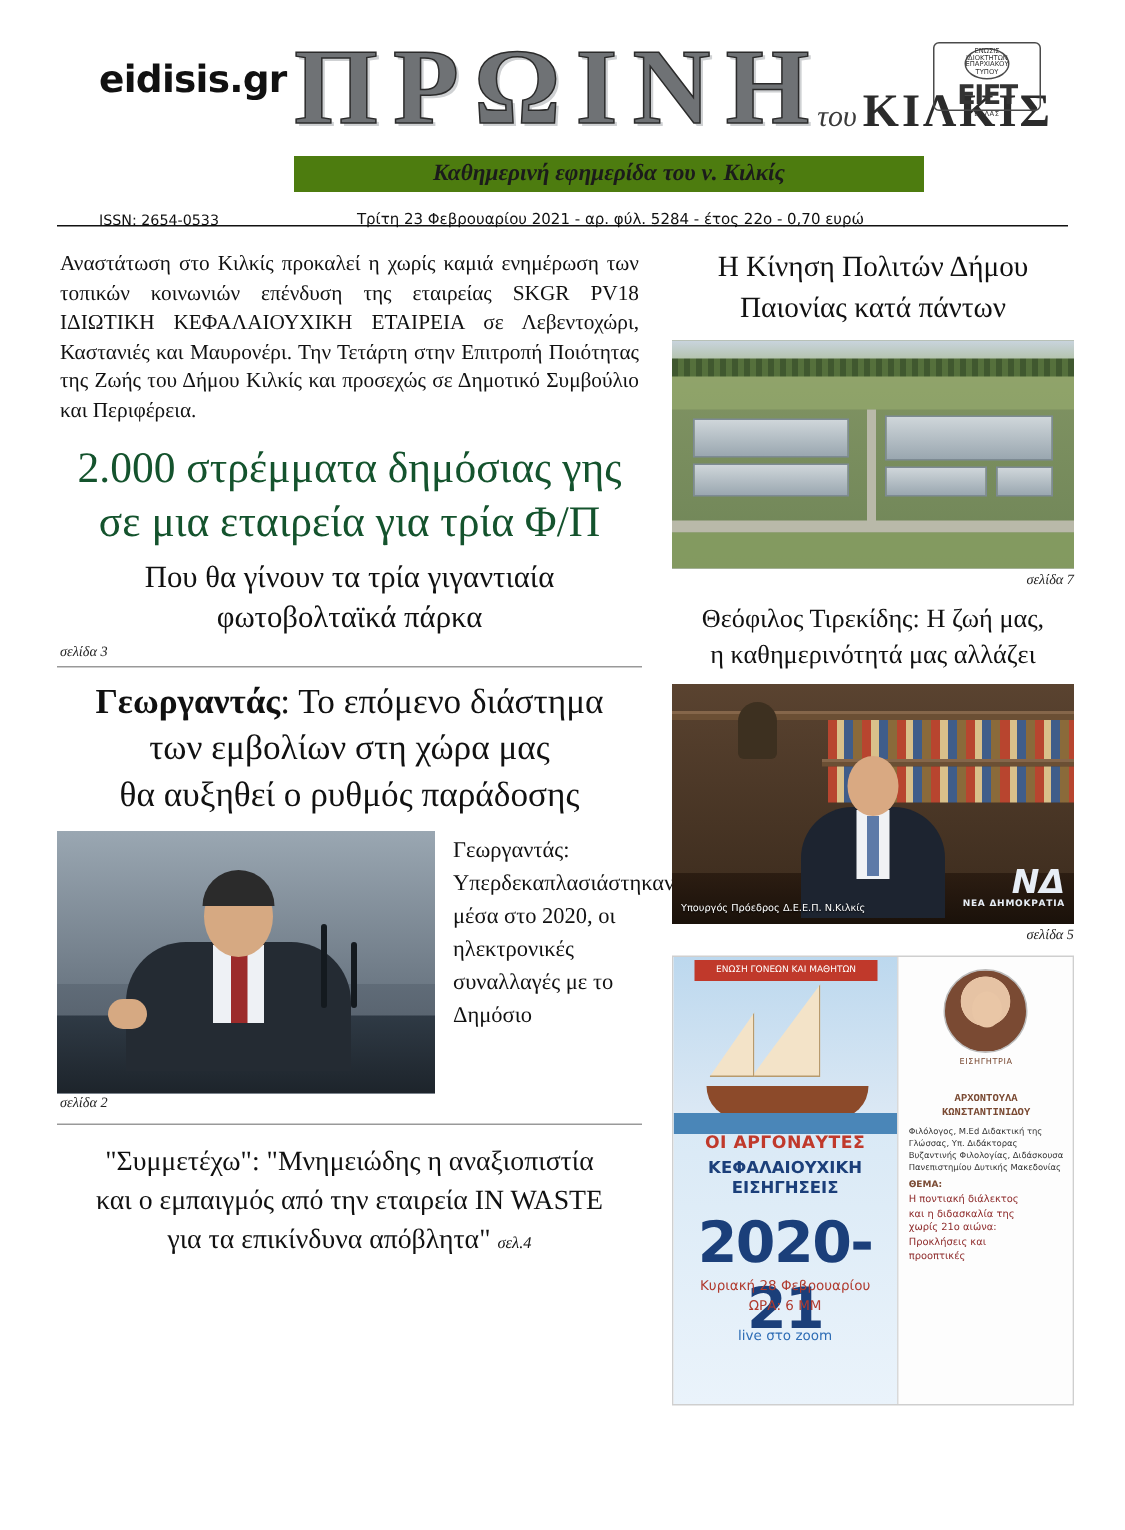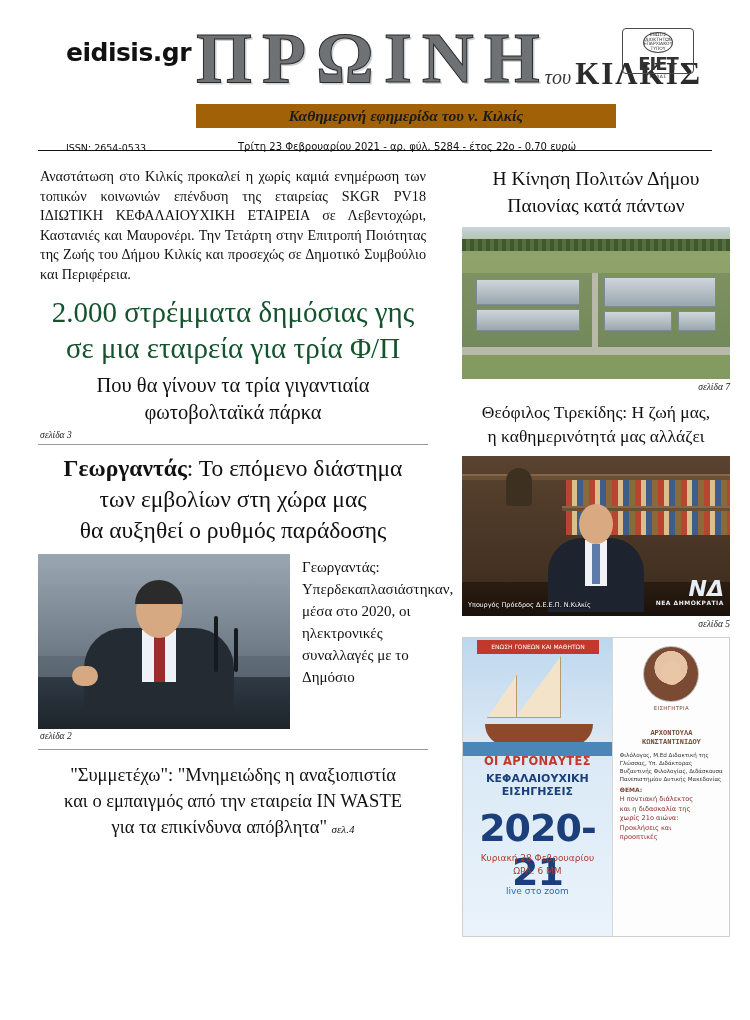--- a/index.html
+++ b/index.html
@@ -56,36 +56,36 @@
     font-family:"DejaVu Sans", sans-serif;
   }
   .stamp .glyph {
     text-align:center; font-family:"DejaVu Sans", sans-serif; color:#333;
   }
   .stamp .glyph .big { font-size:18px; font-weight:bold; letter-spacing:-1px; }
   .stamp .glyph .small { font-size:4.5px; letter-spacing:0.4px; }
 
   .slogan-bar {
     position:absolute; left:168px; top:104px; width:420px; height:24px;
-    background:#a16207;
+    background:#4d7c0f;
     display:flex; align-items:center; justify-content:center;
   }
   .slogan-bar span {
     font-style:italic; font-weight:bold; font-size:15.5px; color:#1b1b1b;
   }
 
   .issnline { position:absolute; left:38px; top:137px; }
   .issnline span { font-family:"DejaVu Sans", sans-serif; font-size:9.5px; color:#111; }
   .dateline { position:absolute; left:170px; top:136px; width:418px; text-align:center; }
   .dateline span { font-family:"DejaVu Sans", sans-serif; font-size:10px; color:#111; }
 
   .rule { border-top:1.2px solid #111; margin:0 10px 0 10px; }
 
   
-  .cols { display:flex; gap:34px; padding:10px 10px 0 10px; }
+  .cols { display:flex; gap:20px; padding:10px 10px 0 10px; }
   .col-left { width:400px; }
   .col-right { width:268px; }
 
   
   .lead-para {
     font-size:14.2px; line-height:19.5px; text-align:justify;
     color:#111; margin:6px 2px 10px 2px;
   }
   .headline1 {
     font-size:29px; line-height:36px; text-align:center; color:#14532d;

